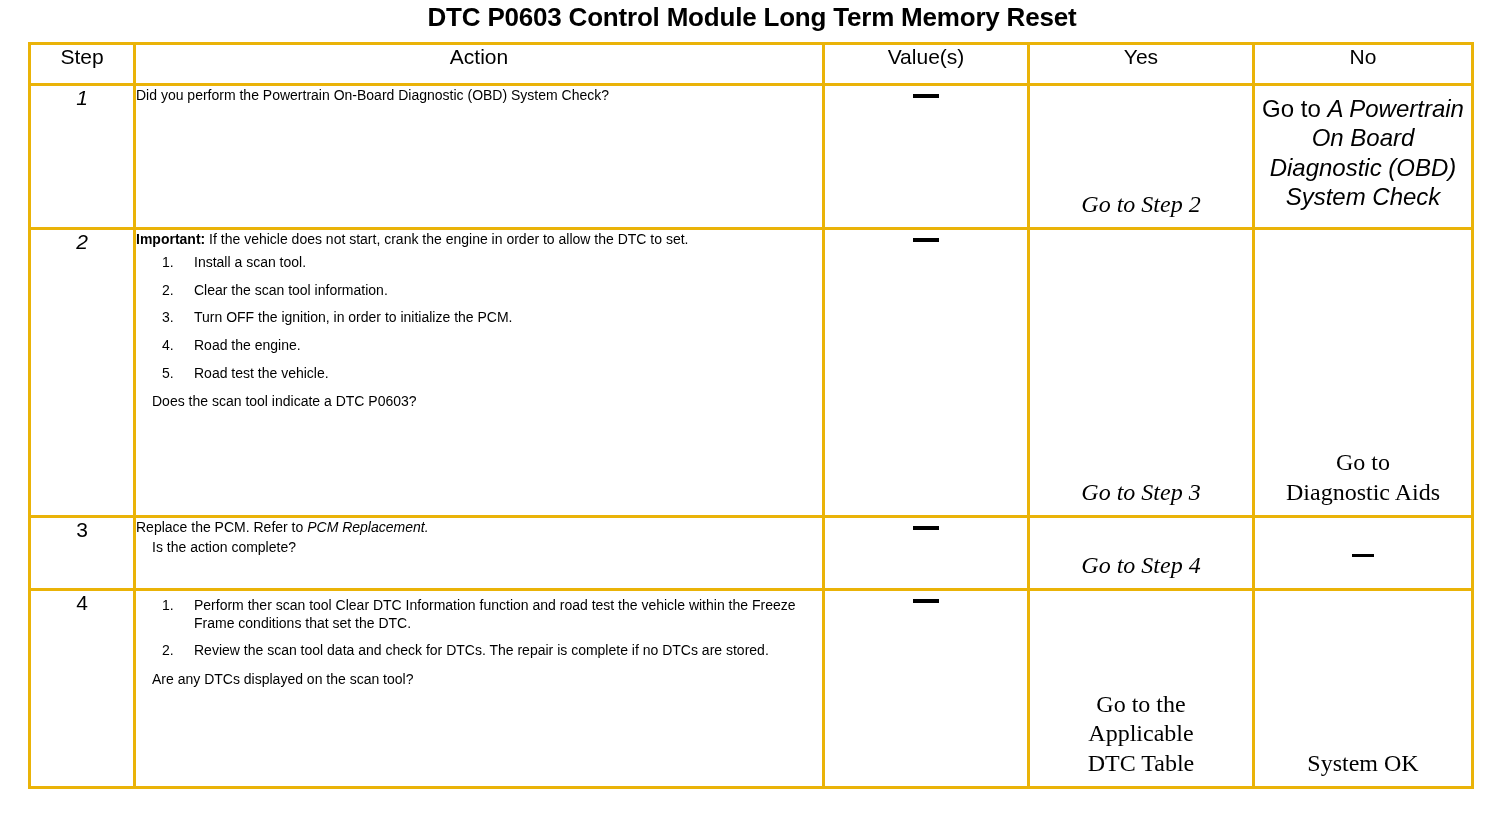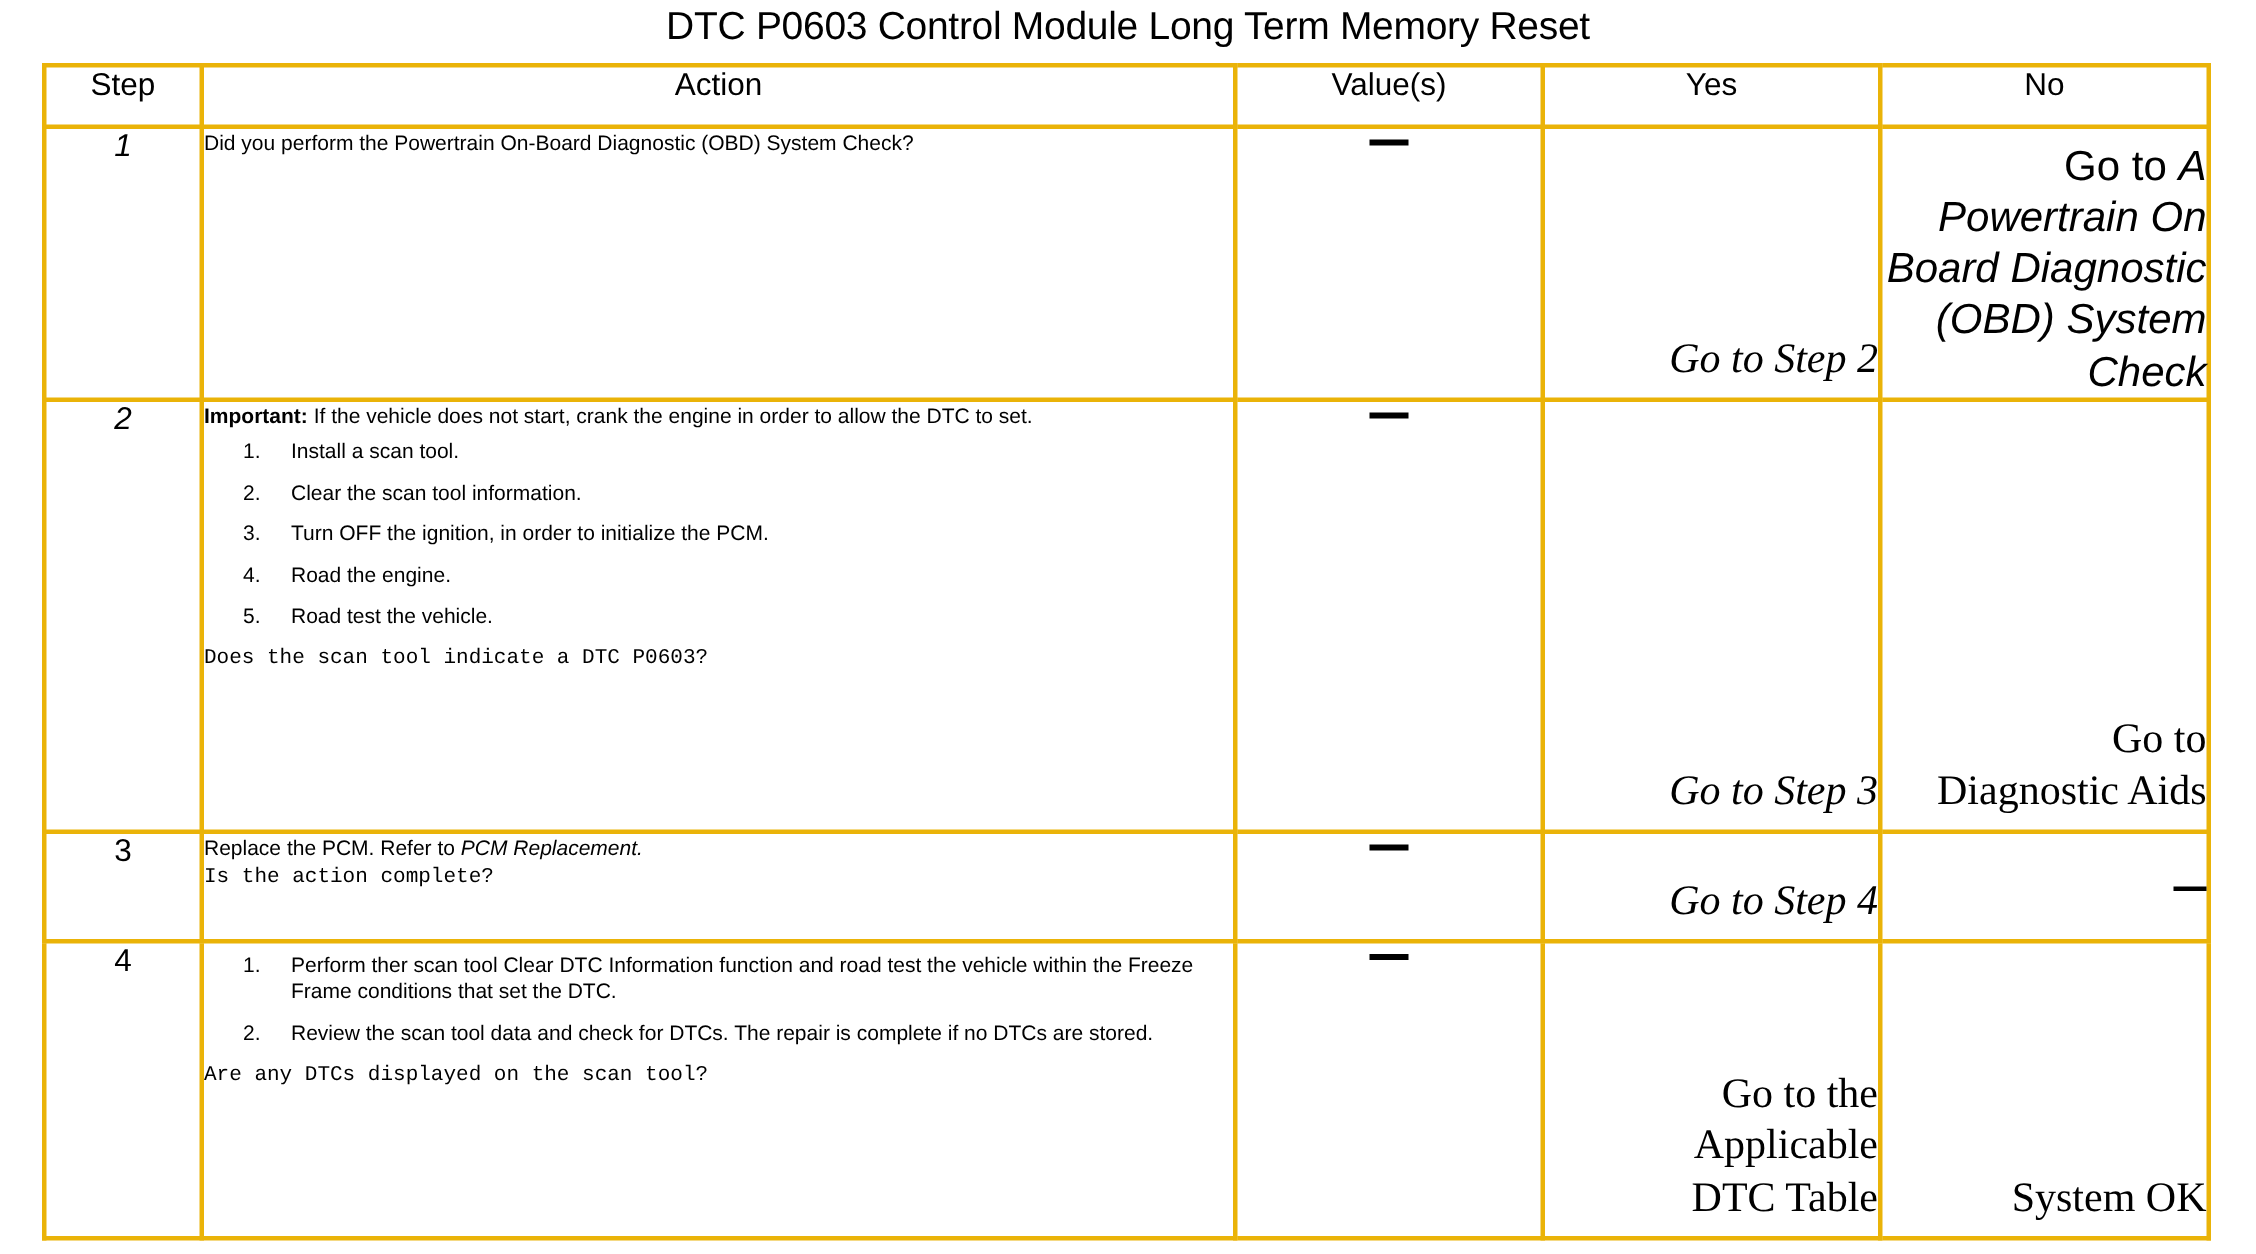--- a/index.html
+++ b/index.html
@@ -21,21 +21,21 @@
     height: 836px;
   }
 
   .title {
     position: absolute;
     left: 0;
     top: 2px;
     width: 1504px;
     text-align: center;
     font-size: 26px;
-    font-weight: normal;
+    font-weight: bold;
     letter-spacing: -0.2px;
   }
 
   table.dtc {
     position: absolute;
     left: 28px;
     top: 42px;
     width: 1443px;
     border-collapse: collapse;
     table-layout: fixed;
@@ -86,22 +86,22 @@
     height: 4px;
     background: #000;
     vertical-align: middle;
   }
   .dash.thin {
     width: 22px;
     height: 3px;
   }
 
   .branch-cell {
-    text-align: right;
-    font-size: 28px;
+    text-align: center;
+    font-size: 24px;
     line-height: 1.22;
     padding: 6px 6px;
   }
   .branch-cell.bottom { vertical-align: bottom; padding-bottom: 8px; font-family: Liberation Serif, serif; }
   .branch-cell.mid    { vertical-align: middle; }
   .branch-cell.top    { vertical-align: top; padding-top: 8px; }
 
   .ital { font-style: italic; }
   .bold { font-weight: bold; }
 
@@ -116,21 +116,21 @@
     margin-bottom: 10px;
     line-height: 1.26;
   }
   ol.steps li .num {
     position: absolute;
     left: 26px;
     top: 0;
   }
 
   .lead { margin: 0 0 2px 0; }
-  .tail { margin: 2px 0 0 0; font-family: Liberation Mono, monospace; }
+  .tail { margin: 2px 0 0 16px; }
 </style>
 </head>
 <body>
 
 <div class="page">
 
   <div class="title">DTC P0603 Control Module Long Term Memory Reset</div>
 
   <table class="dtc">
     <colgroup>

